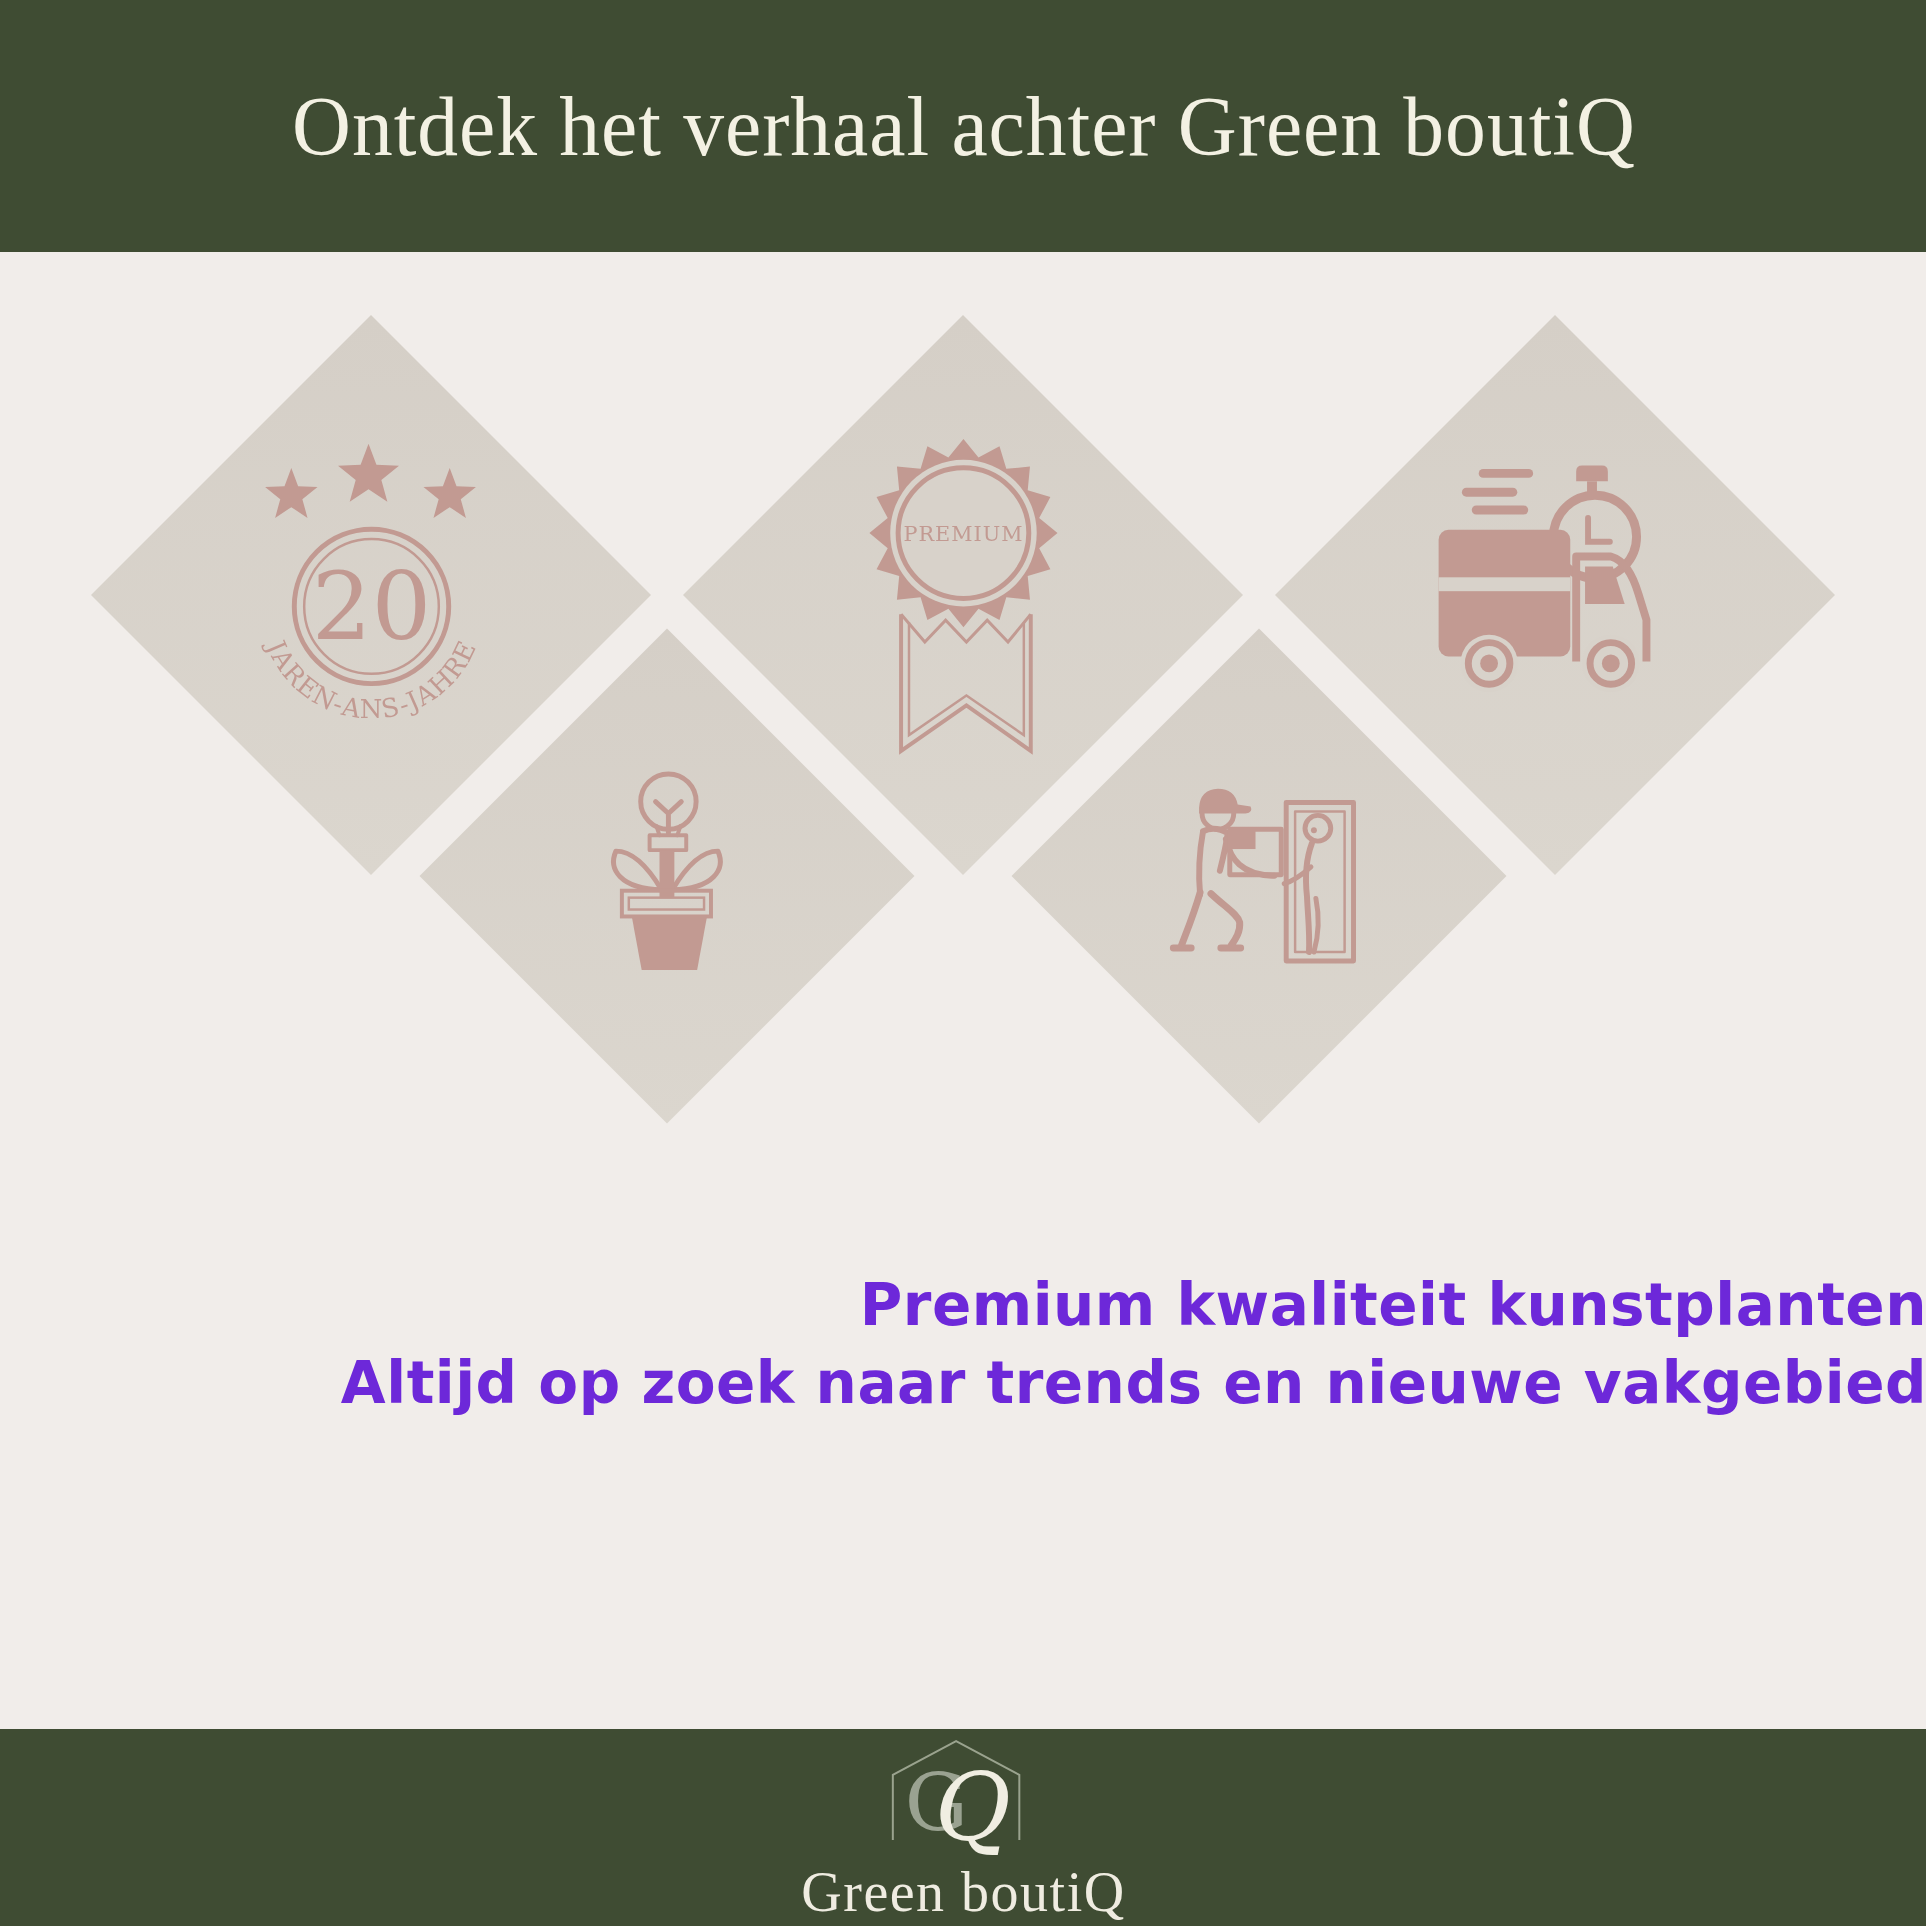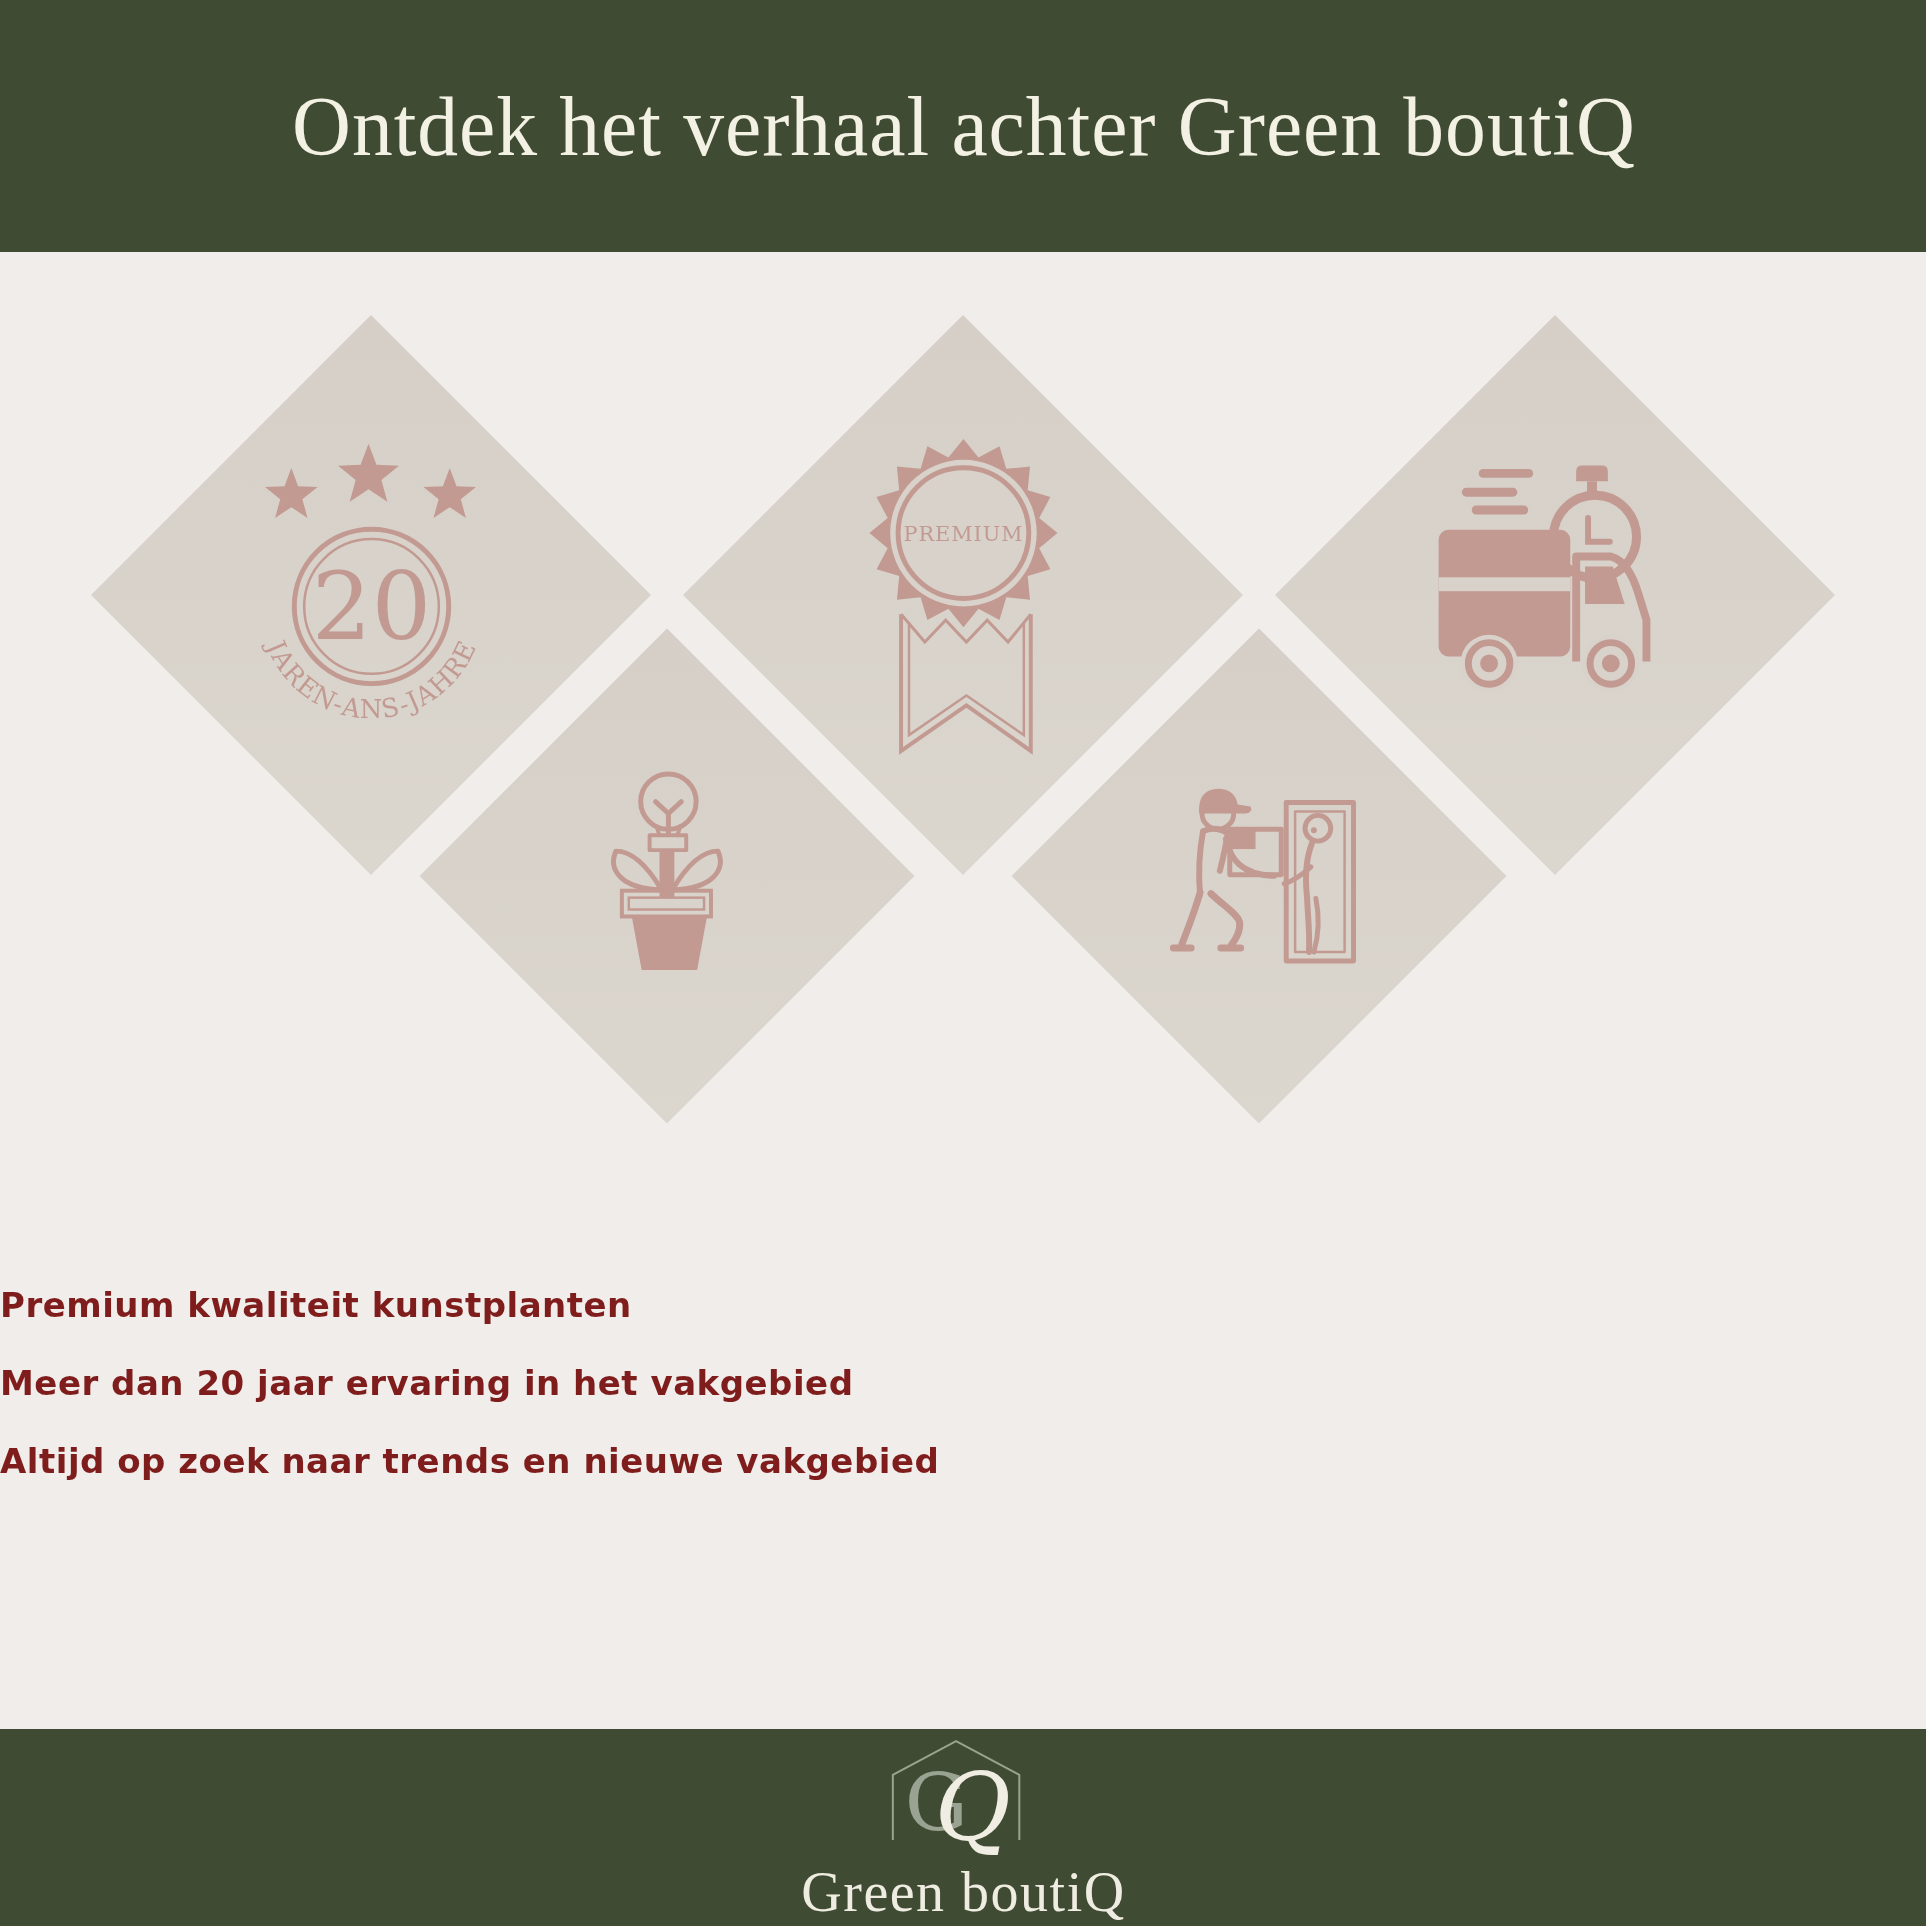--- a/index.html
+++ b/index.html
@@ -19,23 +19,23 @@
   .diamond.lg{width:396px;height:396px;}
   .diamond.sm{width:350px;height:350px;}
   #d-experience{left:173px;top:397px;}
   #d-premium{left:765px;top:397px;}
   #d-truck{left:1357px;top:397px;}
   #d-plant{left:492px;top:701px;}
   #d-door{left:1084px;top:701px;}
   .icon-svg{position:absolute;}
 
   
-  .features{position:absolute;top:1266px;left:0;right:0;text-align:left;
+  .features{position:absolute;top:1266px;left:0;right:0;text-align:right;
             font-family:"DejaVu Sans","Liberation Sans",sans-serif;font-weight:700;
-            font-size:34px;line-height:78px;color:#7f1d1d;letter-spacing:0.5px;}
+            font-size:58px;line-height:78px;color:#6d28d9;letter-spacing:0.5px;}
   .features p{margin:0;}
 
   
   .logo-svg{position:absolute;left:879px;top:1735px;}
   .brand-name{position:absolute;left:0;right:0;top:1845px;margin:15px;text-align:center;
               font-family:"Liberation Serif",serif;font-size:56px;color:#efece1;
               letter-spacing:1.5px;font-weight:400;}
 </style>
 </head>
 <body>
@@ -135,21 +135,20 @@
       <path d="M 205,138 C 196,146 188,152 178,155" stroke-width="5"></path>
       <path d="M 210,170 C 214,190 212,210 208,224" stroke-width="5"></path>
     </g>
     <path d="M 92,78 Q 93,60 111,59 Q 128,59 131,75 L 144,77 Q 147,83 139,84 L 92,84 Z" fill="#c29a92"></path>
     <rect x="123" y="100" width="26" height="20" fill="#c29a92"></rect>
     <circle cx="208" cy="101" r="3" fill="#c29a92"></circle>
   </svg>
 
   <div class="features">
     <p>Premium kwaliteit kunstplanten</p>
-    <p>Meer dan 20 jaar ervaring in het vakgebied</p>
     <p>Altijd op zoek naar trends en nieuwe vakgebied</p>
   </div>
 
   <div class="band band-bottom"></div>
   <svg class="logo-svg" width="168" height="129" viewBox="0 0 170 130">
     <path d="M 14,106 L 14,40 L 78,6 L 142,40 L 142,106" fill="none" stroke="#b9c0ad" stroke-width="2" opacity="0.75"></path>
     <text x="58" y="96" text-anchor="middle" font-family="'DejaVu Serif',serif" font-size="80" fill="#9aa291">G</text>
     <text x="95" y="106" text-anchor="middle" font-family="'DejaVu Serif',serif" font-size="94" font-style="italic" fill="#f0eee2">Q</text>
   </svg>
   <p class="brand-name">Green boutiQ</p>

